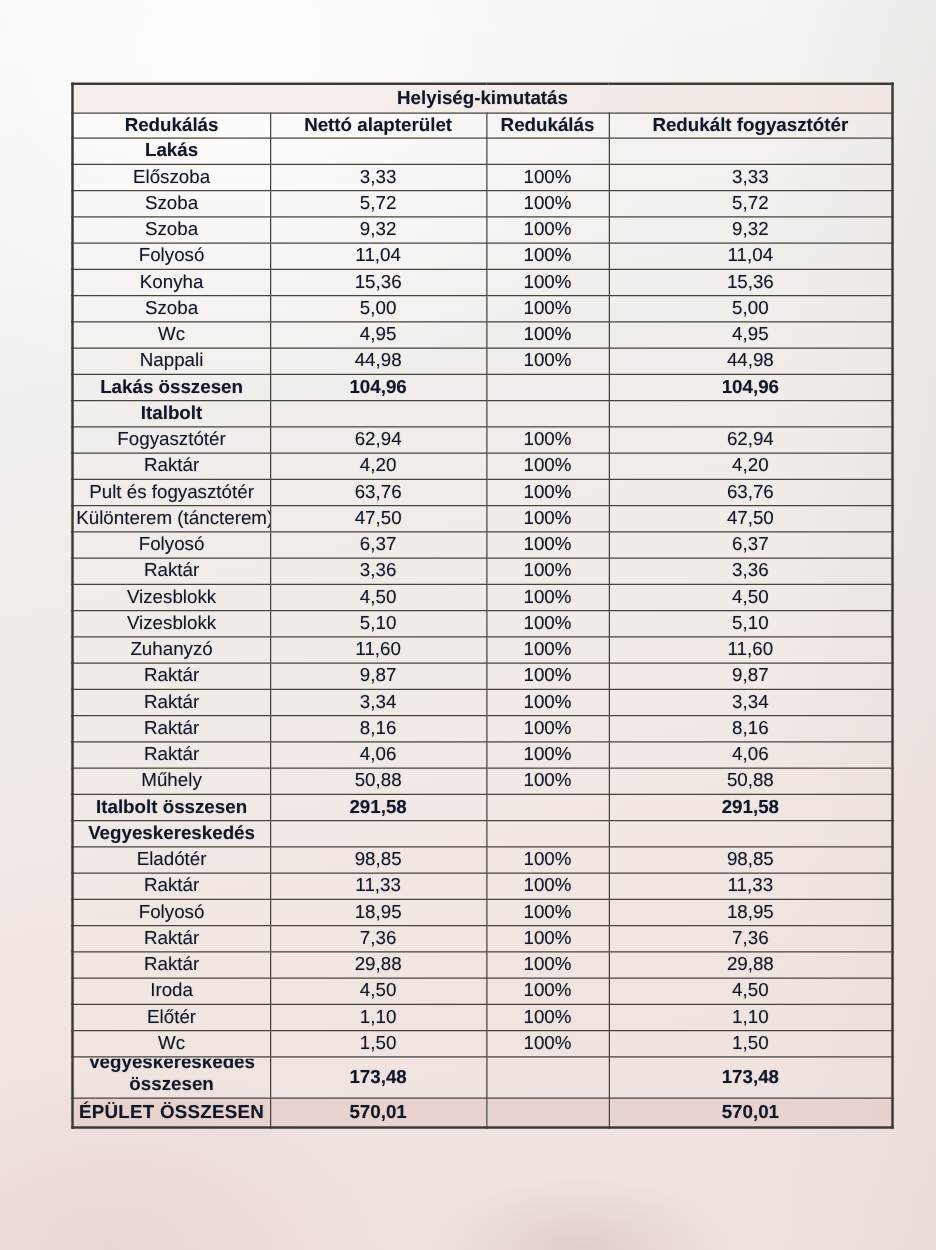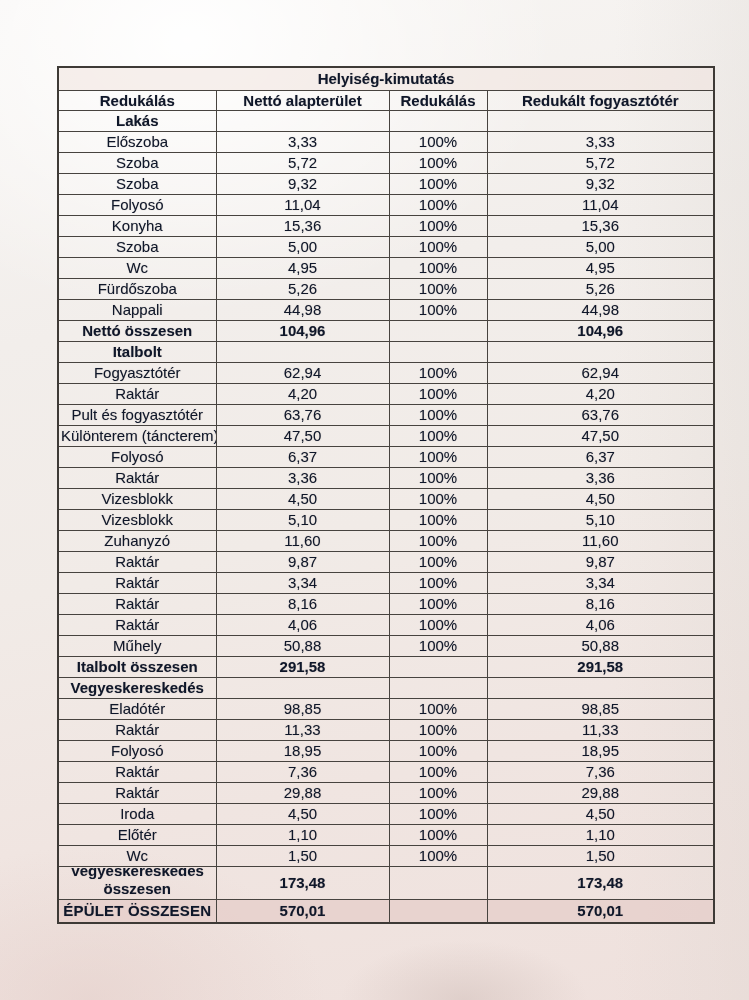--- a/index.html
+++ b/index.html
@@ -130,33 +130,27 @@
           <td class="num">100%</td>
           <td class="num">5,00</td>
         </tr>
         <tr class="item-row">
           <td class="al-left">Wc</td>
           <td class="num">4,95</td>
           <td class="num">100%</td>
           <td class="num">4,95</td>
         </tr>
         <tr class="item-row">
-          <td class="al-left">Fürdőszoba</td>
-          <td class="num">5,26</td>
-          <td class="num">100%</td>
-          <td class="num">5,26</td>
-        </tr>
-        <tr class="item-row">
           <td class="al-left">Nappali</td>
           <td class="num">44,98</td>
           <td class="num">100%</td>
           <td class="num">44,98</td>
         </tr>
         <tr class="total-row">
-          <td>Nettó összesen</td>
+          <td>Lakás összesen</td>
           <td class="num-b">104,96</td>
           <td></td>
           <td class="num-b">104,96</td>
         </tr>
         <tr class="section-row">
           <td class="sec-name">Italbolt</td>
           <td></td>
           <td></td>
           <td></td>
         </tr>

